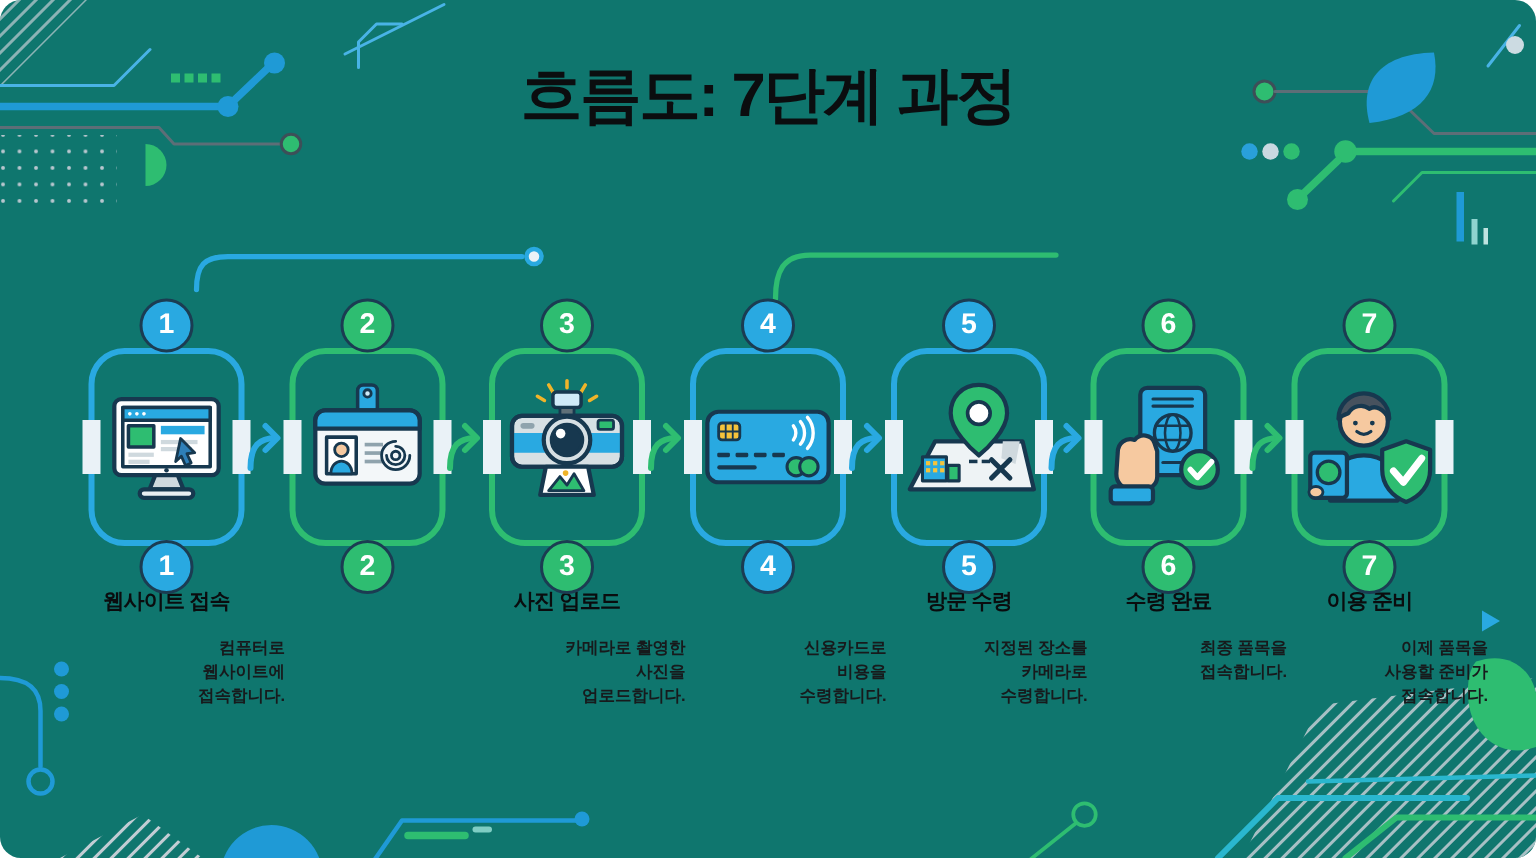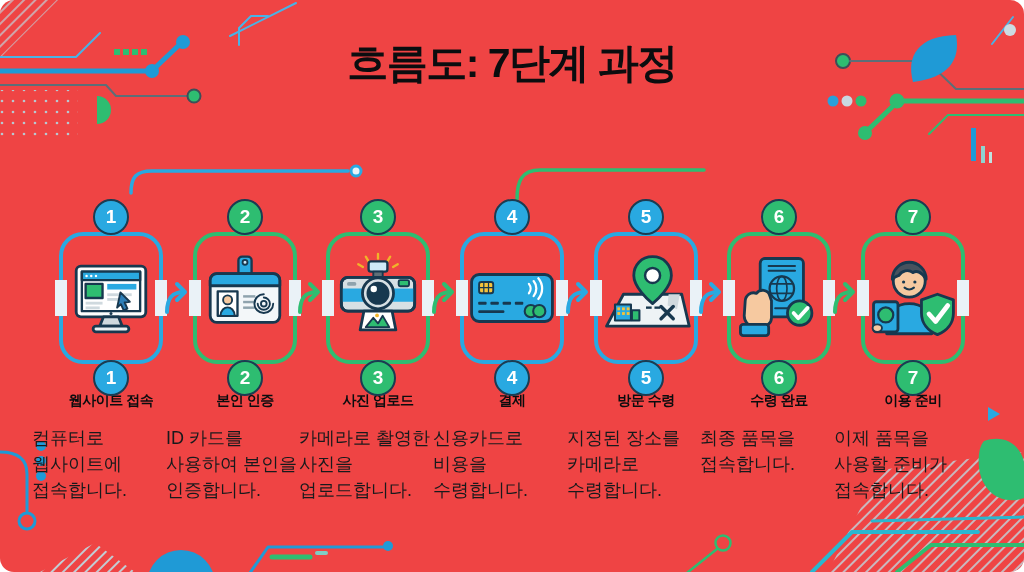--- a/index.html
+++ b/index.html
@@ -1,16 +1,16 @@
 <!DOCTYPE html>
 <html><head>
 <meta charset="utf-8">
 <style>
   html,body{margin:0;padding:0;background:#fff;font-family:"Liberation Sans","DejaVu Sans",sans-serif;}
-  .canvas{position:relative;width:1024px;height:572px;background:#ef4444;overflow:hidden;border-radius:14px;}
+  .canvas{position:relative;width:1024px;height:572px;background:#0f766e;overflow:hidden;border-radius:14px;}
   .deco{position:absolute;left:0;top:0;pointer-events:none;}
   .title{position:absolute;top:36px;left:0;width:100%;margin:0;text-align:center;
          font-size:41px;font-weight:900;letter-spacing:-1.5px;color:#0b0d0f;}
   .flow{position:absolute;left:44px;top:199px;width:936px;height:345px;}
   .step{position:absolute;top:0;width:134px;height:345px;}
   .s0{left:0}.s1{left:134px}.s2{left:267px}.s3{left:401px}.s4{left:535px}.s5{left:668px}.s6{left:802px}
   .c-blue{--c:#29a9e1;}
   .c-green{--c:#2ebd71;}
   .badge{position:absolute;left:50%;margin-left:-18px;width:36px;height:36px;border-radius:50%;
          background:var(--c);border:2.5px solid #1b3c52;box-sizing:border-box;color:#fff;
@@ -19,22 +19,22 @@
   .badge-bottom{top:161px;}
   .box{position:absolute;left:50%;margin-left:-52px;top:33px;width:104px;height:132px;box-sizing:border-box;
        border:4px solid var(--c);border-radius:24px;display:flex;align-items:center;justify-content:center;z-index:1;}
   .gap{position:absolute;width:12px;height:36px;background:#eaf2f7;top:50%;margin-top:-18px;}
   .gap-l{left:-8px;} .gap-r{right:-8px;}
   .arrow{position:absolute;top:82px;width:34px;height:34px;z-index:2;}
   .a0{left:117px}.a1{left:250px}.a2{left:384px}.a3{left:518px}.a4{left:651px}.a5{left:785px}
   .arrow svg{color:var(--c);}
   .step-title{position:absolute;top:193px;left:-8px;right:-8px;text-align:center;
               font-size:14px;font-weight:800;color:#0a0c0e;letter-spacing:-0.5px;}
-  .step-desc{position:absolute;top:226px;left:-12px;right:-12px;text-align:left;
-             font-size:18px;line-height:1.45;font-weight:400;color:#171a1c;white-space:pre-line;}
+  .step-desc{position:absolute;top:226px;left:-12px;right:-12px;text-align:right;
+             font-size:11px;line-height:1.45;font-weight:700;color:#171a1c;white-space:pre-line;}
   .ic{display:block;}
 </style>
 </head>
 <body>
 
 <div class="canvas">
 
   <svg class="deco" width="1024" height="572" viewBox="0 0 1024 572">
     <defs>
       <pattern id="dots" width="11" height="11" patternUnits="userSpaceOnUse">
@@ -183,24 +183,20 @@
               </g>
             <circle cx="70" cy="56" r="3" fill="none" stroke-width="2"></circle>
             <path d="M70,49.5 a6.5,6.5 0 1 1 -6.5,6.5" fill="none" stroke-width="2"></path>
             <path d="M70,46 a10,10 0 1 0 10,10" fill="none" stroke-width="2"></path>
           </g>
         </svg>
       </div>
       <div class="badge badge-bottom">
           <span>2</span>
         </div>
-      <div class="step-title">본인 인증</div>
-      <div class="step-desc">ID 카드를
-사용하여 본인을
-인증합니다.</div>
     </div>
 
     <div class="step s2 c-green">
       <div class="badge badge-top">
           <span>3</span>
         </div>
       <div class="box">
         <div class="gap gap-l"></div>
           <div class="gap gap-r"></div>
         <svg class="ic" width="94" height="94" viewBox="0 0 100 100">
@@ -262,21 +258,20 @@
               </g>
             <rect x="14" y="63" width="28" height="3" rx="1.5" fill="#17384f" stroke="none"></rect>
             <circle cx="70" cy="64" r="6.5" fill="#2ebd71" stroke-width="2.2"></circle>
             <circle cx="79" cy="64" r="6.5" fill="#2ebd71" stroke-width="2.2"></circle>
           </g>
         </svg>
       </div>
       <div class="badge badge-bottom">
           <span>4</span>
         </div>
-      <div class="step-title">결제</div>
       <div class="step-desc">신용카드로
 비용을
 수령합니다.</div>
     </div>
 
     <div class="step s4 c-blue">
       <div class="badge badge-top">
           <span>5</span>
         </div>
       <div class="box">

